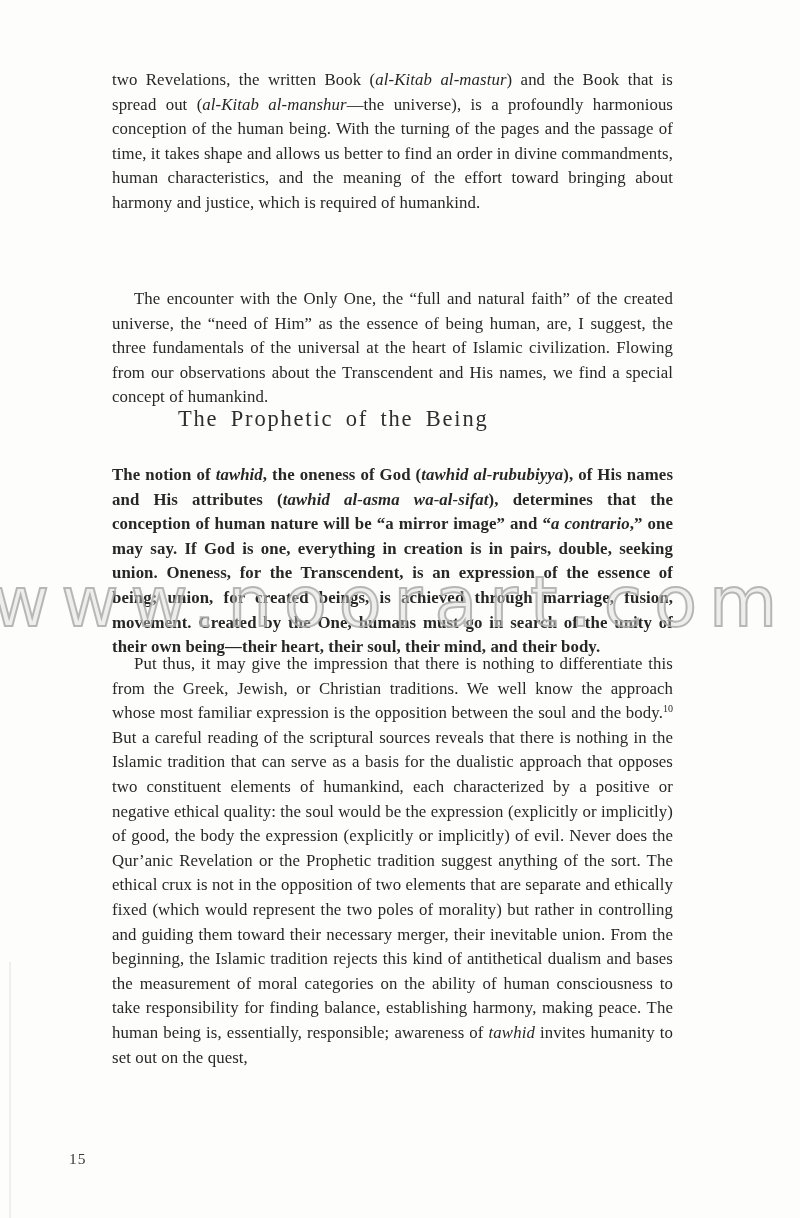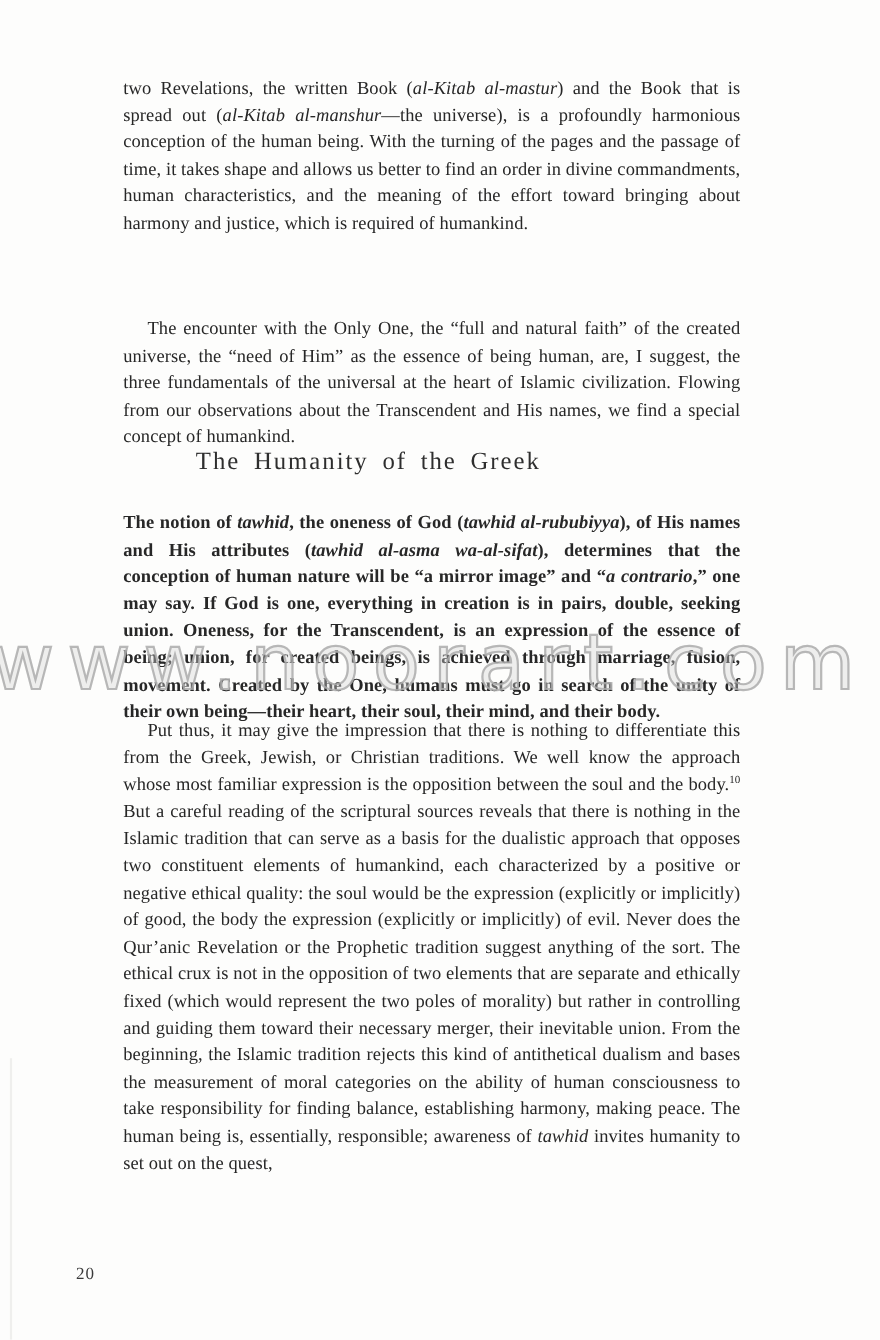--- a/index.html
+++ b/index.html
@@ -58,23 +58,23 @@
 <body>
 
 <div class="page">
 
   <div class="artifact-line"></div>
 
   <p class="para" id="para1"><span>two Revelations, the written Book (</span><span class="it">al-Kitab al-mastur</span><span>) and the Book that is spread out (</span><span class="it">al-Kitab al-manshur</span><span>—the universe), is a profoundly harmonious conception of the human being. With the turning of the pages and the passage of time, it takes shape and allows us better to find an order in divine commandments, human characteristics, and the meaning of the effort toward bringing about harmony and justice, which is required of humankind.</span></p>
 
   <p class="para indent" id="para2"><span>The encounter with the Only One, the “full and natural faith” of the created universe, the “need of Him” as the essence of being human, are, I suggest, the three fundamentals of the universal at the heart of Islamic civilization. Flowing from our observations about the Transcendent and His names, we find a special concept of humankind.</span></p>
 
-  <h2 class="section-heading">The Humanity of the Greek</h2>
+  <h2 class="section-heading">The Prophetic of the Being</h2>
 
   <p class="para" id="para3"><span>The notion of </span><span class="it">tawhid</span><span>, the oneness of God (</span><span class="it">tawhid al-rububiyya</span><span>), of His names and His attributes (</span><span class="it">tawhid al-asma wa-al-sifat</span><span>), determines that the conception of human nature will be “a mirror image” and “</span><span class="it">a contrario</span><span>,” one may say. If God is one, everything in creation is in pairs, double, seeking union. Oneness, for the Transcendent, is an expression of the essence of being; union, for created beings, is achieved through marriage, fusion, movement. Created by the One, humans must go in search of the unity of their own being—their heart, their soul, their mind, and their body.</span></p>
 
   <p class="para indent" id="para4"><span>Put thus, it may give the impression that there is nothing to differentiate this from the Greek, Jewish, or Christian traditions. We well know the approach whose most familiar expression is the opposition between the soul and the body.</span><sup>10</sup><span> But a careful reading of the scriptural sources reveals that there is nothing in the Islamic tradition that can serve as a basis for the dualistic approach that opposes two constituent elements of humankind, each characterized by a positive or negative ethical quality: the soul would be the expression (explicitly or implicitly) of good, the body the expression (explicitly or implicitly) of evil. Never does the Qur’anic Revelation or the Prophetic tradition suggest anything of the sort. The ethical crux is not in the opposition of two elements that are separate and ethically fixed (which would represent the two poles of morality) but rather in controlling and guiding them toward their necessary merger, their inevitable union. From the beginning, the Islamic tradition rejects this kind of antithetical dualism and bases the measurement of moral categories on the ability of human consciousness to take responsibility for finding balance, establishing harmony, making peace. The human being is, essentially, responsible; awareness of </span><span class="it">tawhid</span><span> invites humanity to set out on the quest,</span></p>
 
   <div class="watermark">www.noorart.com</div>
 
-  <div class="page-number">20</div>
+  <div class="page-number">15</div>
 
 </div>
 
 </body></html>

